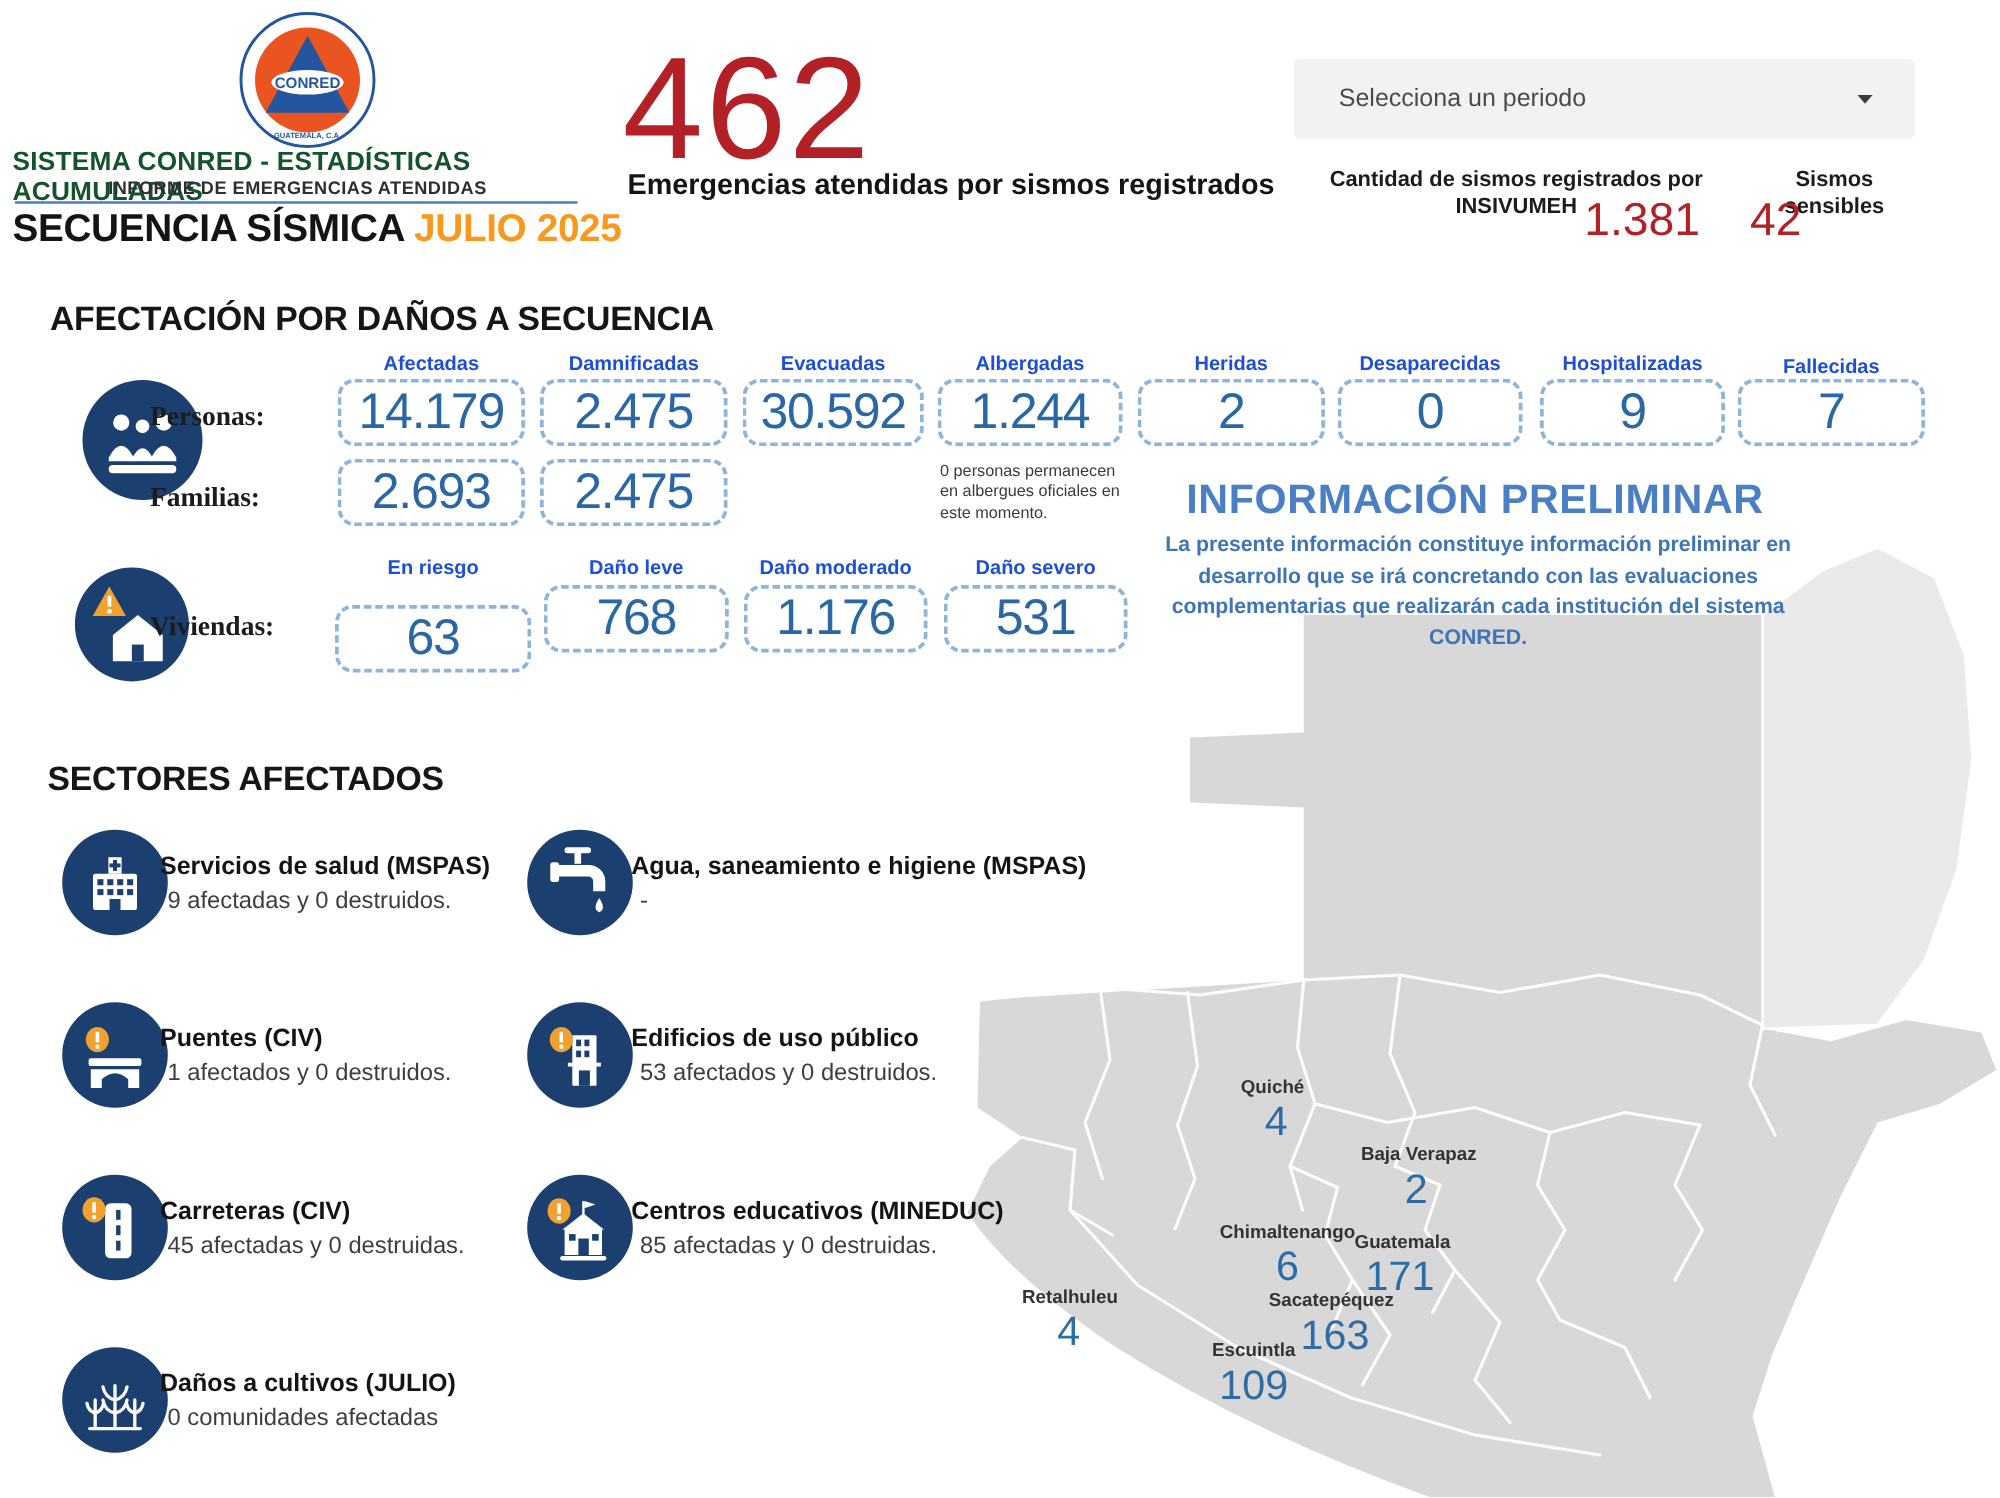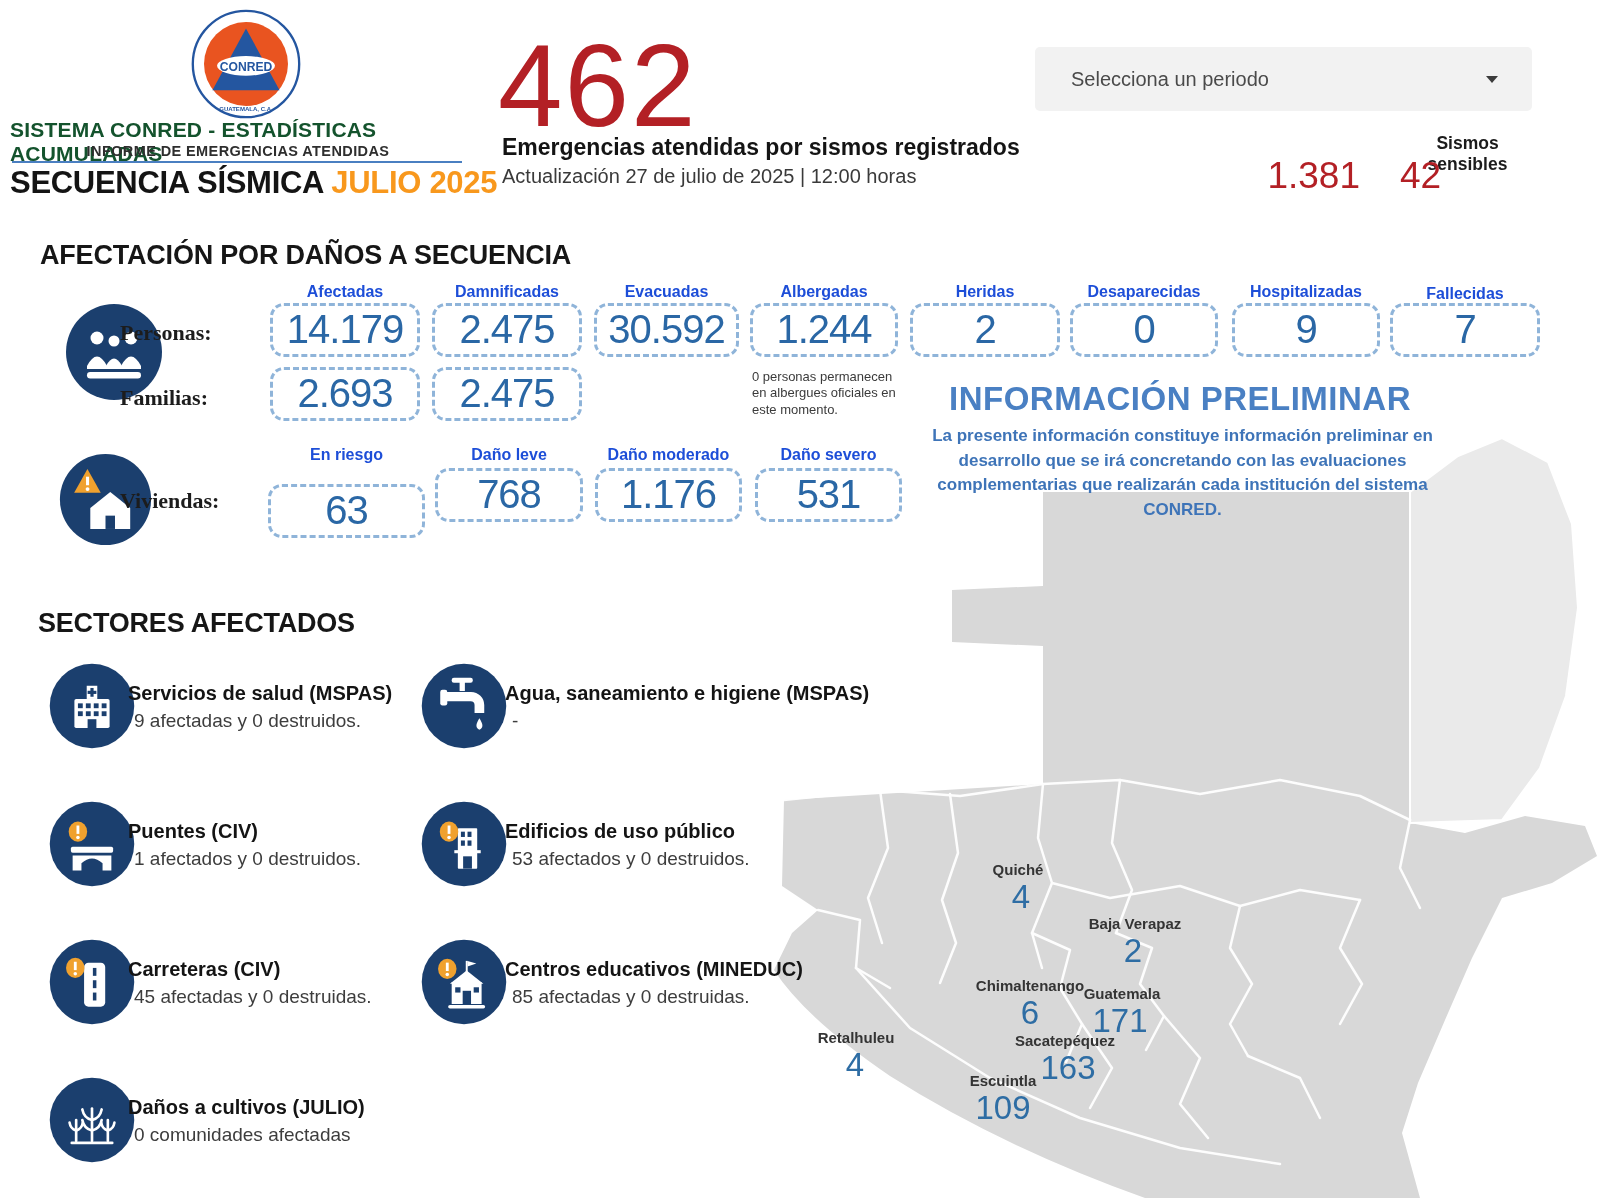--- a/index.html
+++ b/index.html
@@ -54,26 +54,26 @@
       <text x="60" y="110" font-size="6.5" font-weight="bold" fill="#2456a0" text-anchor="middle">GUATEMALA, C.A.</text>
     </svg>
   </div>
   <div class="abs org-title" style="left:10px;top:118px;width:456px;">SISTEMA CONRED - ESTADÍSTICAS ACUMULADAS</div>
   <div class="abs org-subtitle" style="left:10px;top:143px;width:456px;">INFORME DE EMERGENCIAS ATENDIDAS</div>
   <div class="abs org-rule" style="left:12px;top:161px;width:450px;"></div>
   <div class="abs seq-title" style="left:10px;top:165px;width:456px;"><span>SECUENCIA SÍSMICA </span><span class="orange">JULIO 2025</span></div>
 
   <div class="abs big-number" style="left:498px;top:28px;">462</div>
   <div class="abs big-caption" style="left:502px;top:134px;">Emergencias atendidas por sismos registrados</div>
-  <div class="abs update-line" style="left:502px;top:165px;">Actualización 27 de julio de 2025 | 12:00 horas</div>
 
   <div class="abs dropdown" style="left:1035px;top:47px;">
     <span class="dropdown-text">Selecciona un periodo</span>
     <span class="caret"></span>
   </div>
+  <div class="abs stat-label" style="left:1028px;top:133px;width:370px;text-align:center;">Cantidad de sismos registrados por INSIVUMEH</div>
   <div class="abs stat-value" style="left:1030px;top:157px;width:330px;text-align:right;">1.381</div>
   <div class="abs stat-label" style="left:1400px;top:133px;width:135px;text-align:center;">Sismos sensibles</div>
   <div class="abs stat-value" style="left:1400px;top:157px;width:135px;text-align:left;">42</div>
 
   <div class="abs" style="left:760px;top:428px;width:840px;height:770px;">
     <svg viewBox="0 0 840 770" width="840" height="770">
 
       <path fill="#d8d8d8" d="M283 64 H650 V395 L705 405 L765 388 L825 398 L837 428 L792 455 L742 470
         L712 530 L685 592 L658 655 L642 705 L660 770 L385 770
         Q240 718 130 648 Q45 590 14 542 L32 505 L58 482 L22 458 L24 372

